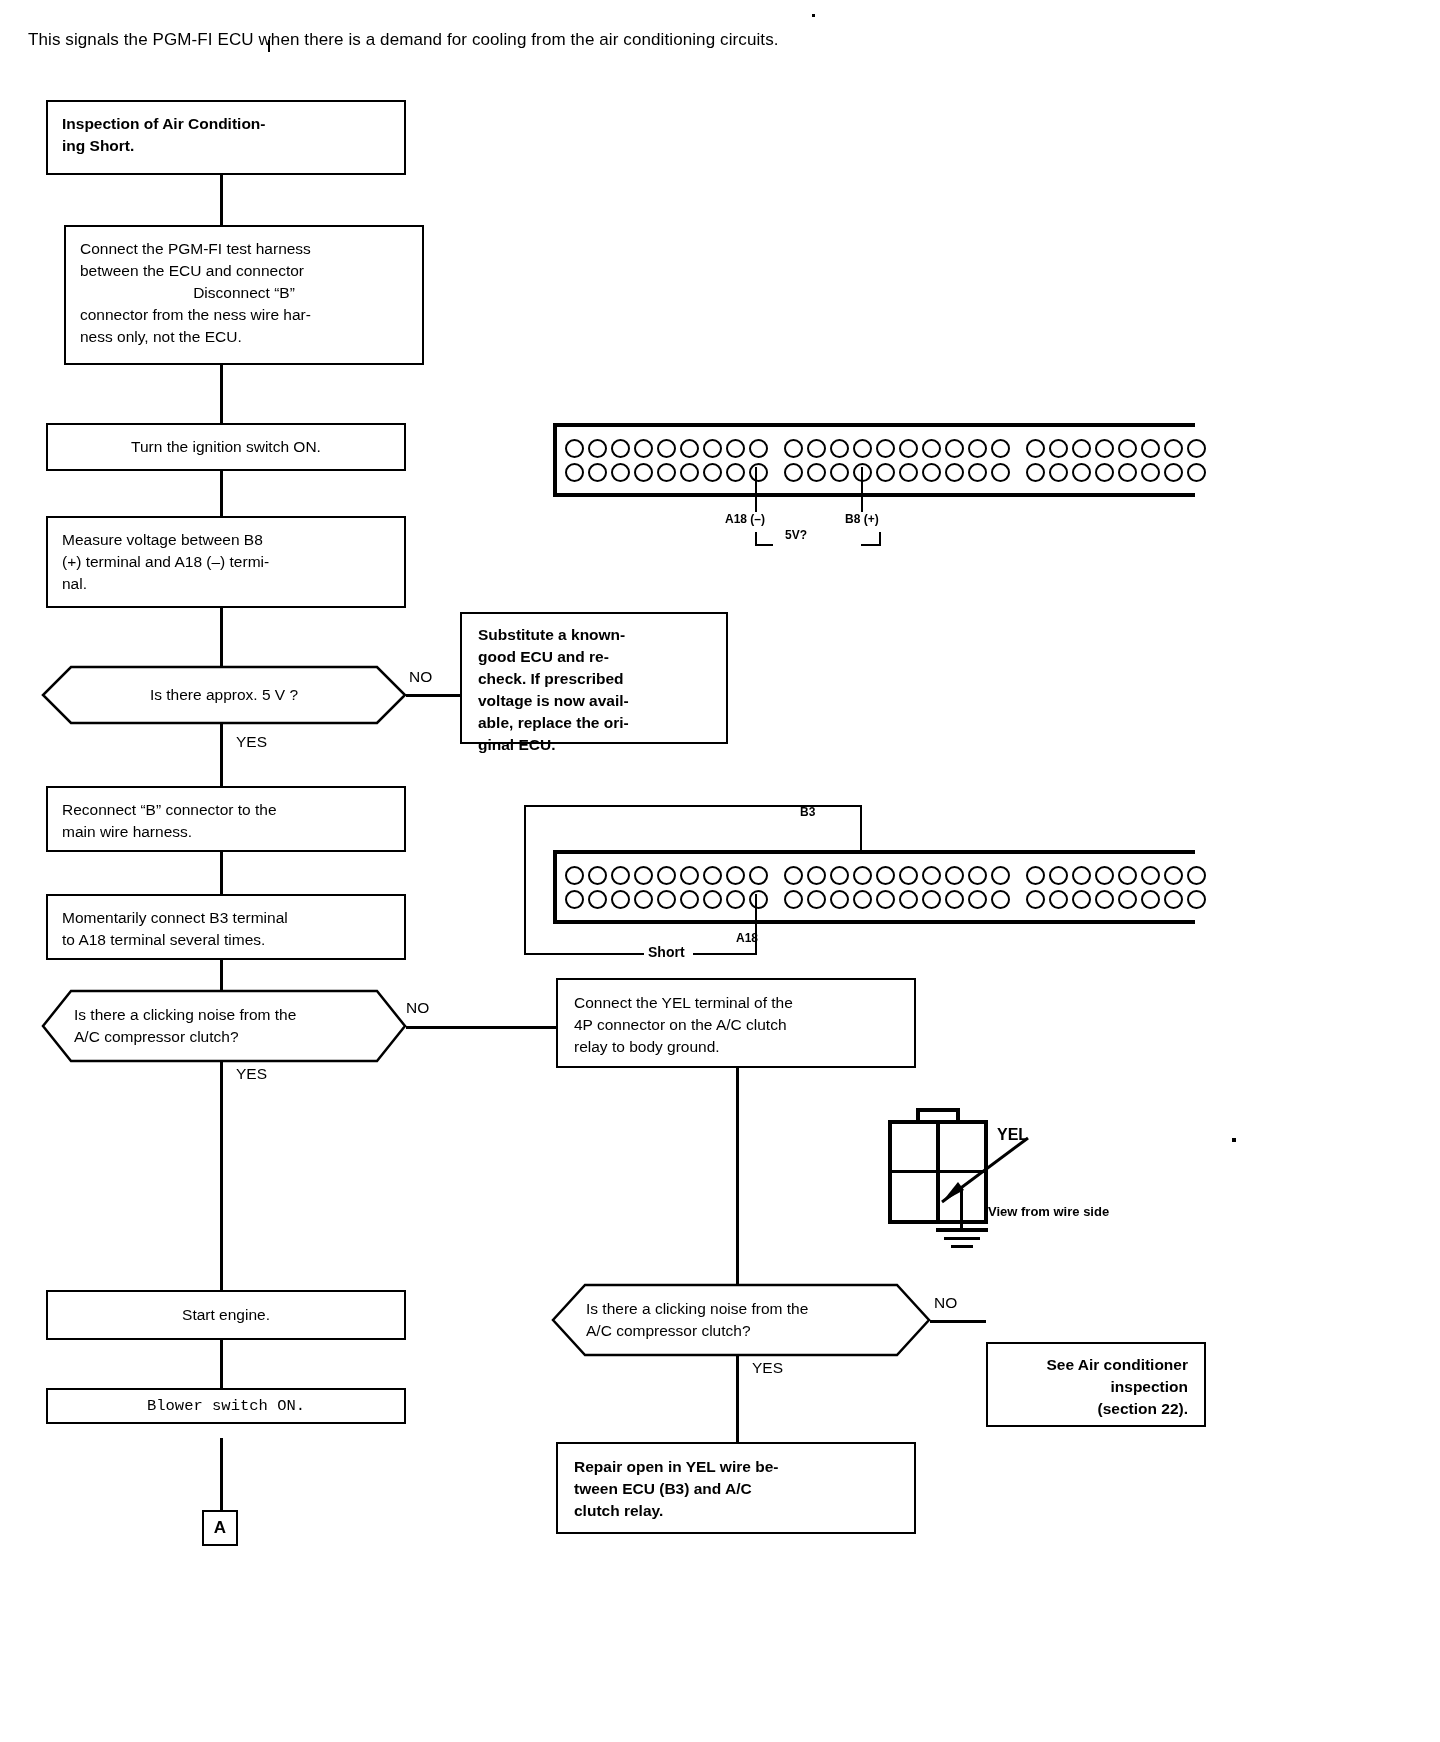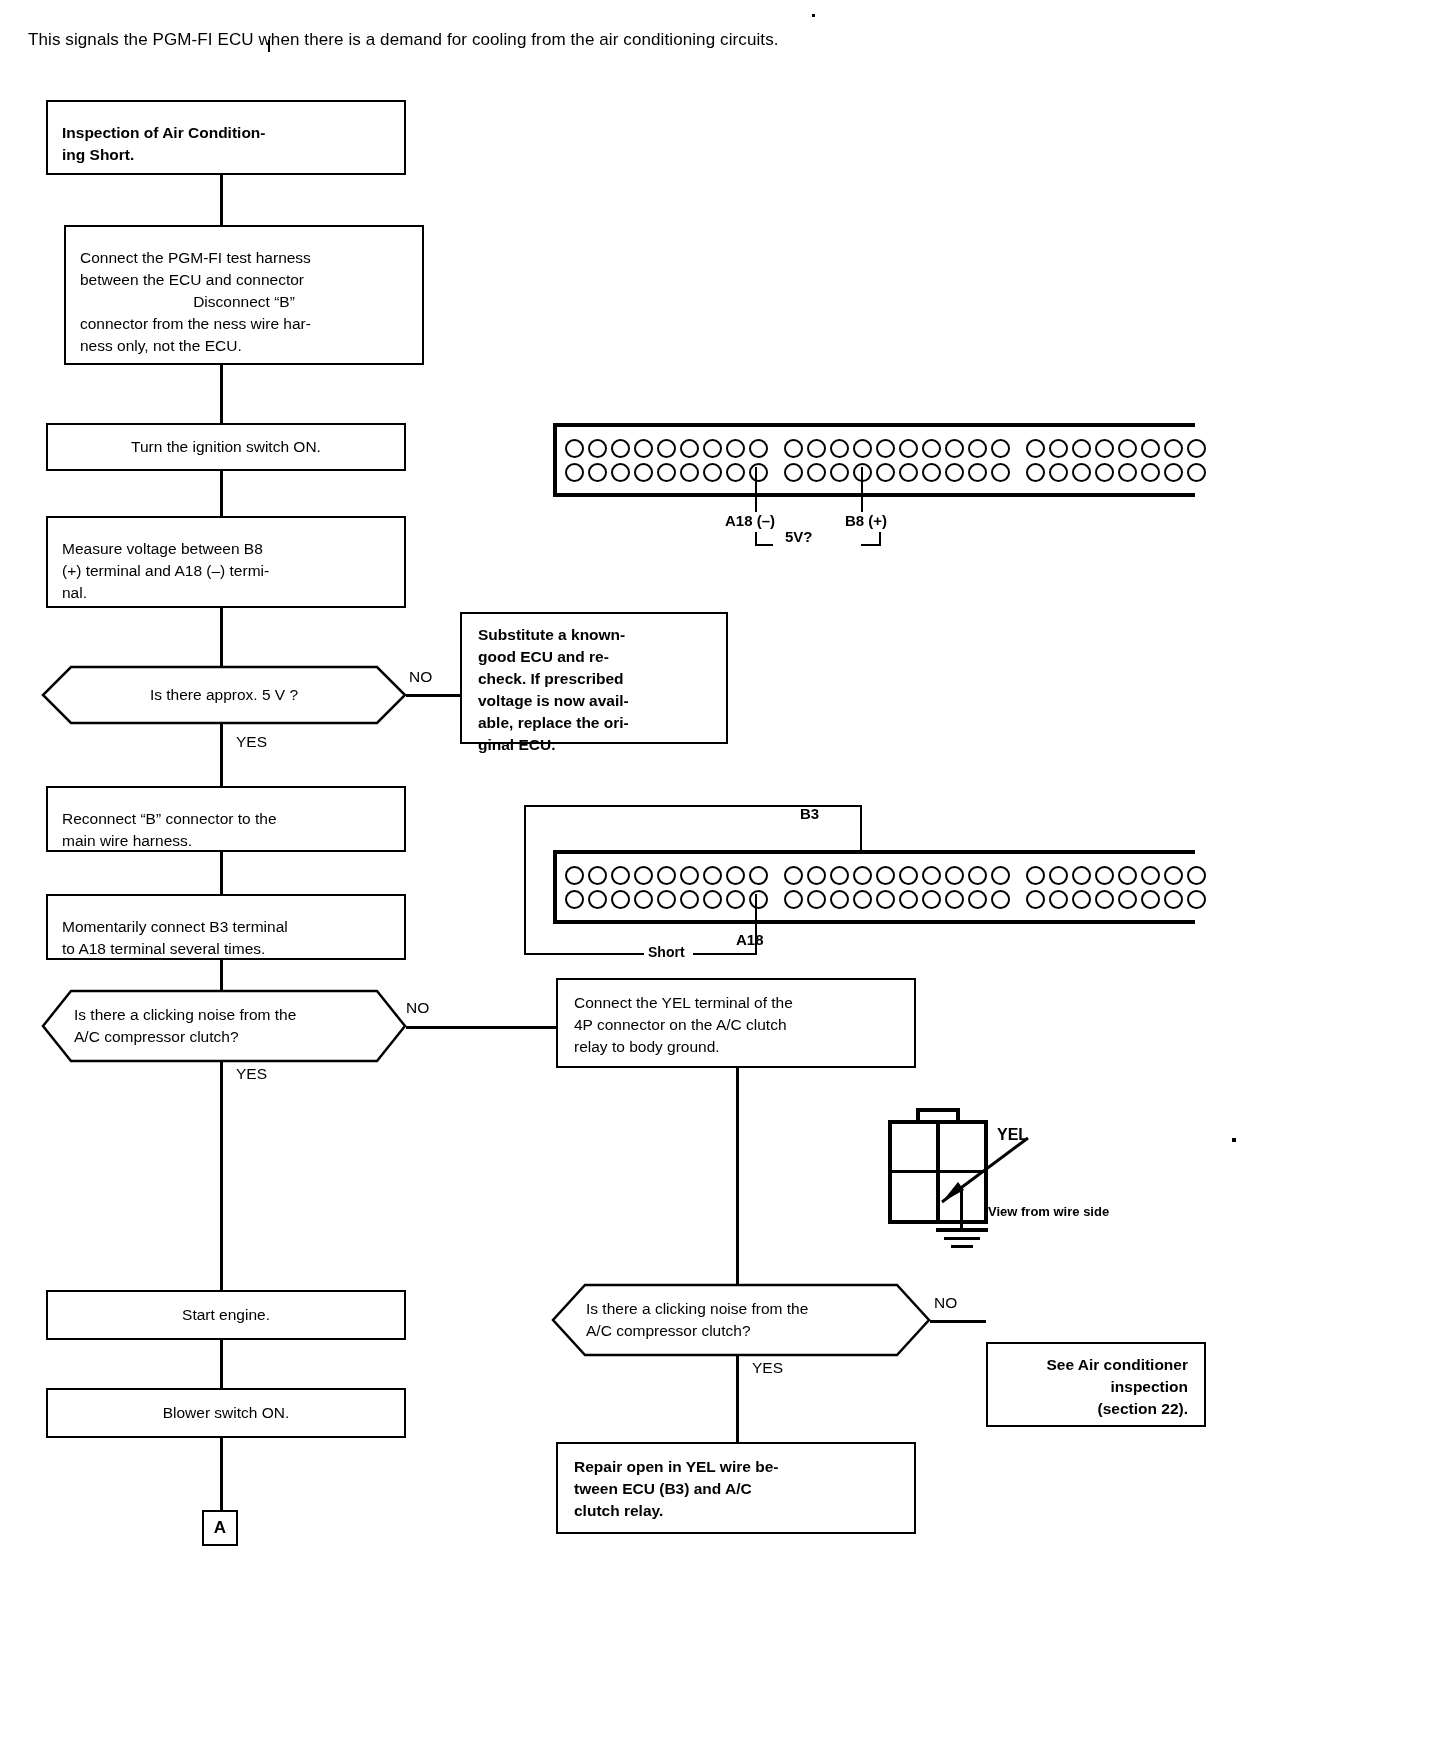--- a/index.html
+++ b/index.html
@@ -17,21 +17,21 @@
   }
   .dot-mark{left:812px;top:14px;width:3px;height:3px;background:#000;}
   .dot-mark2{left:1232px;top:1138px;width:4px;height:4px;background:#000;}
   .tick-mark{left:268px;top:40px;width:2px;height:12px;background:#000;}
 
   
   .box{
     border:2.5px solid #000;background:#fff;box-sizing:border-box;
     font-size:15.5px;line-height:1.42;
   }
-  .box .pad{padding:20px 14px;}
+  .box .pad{padding:11px 14px;}
   .box.bold{font-weight:bold;}
   .box.center{display:flex;align-items:center;justify-content:center;text-align:center;}
   .jt{text-align:justify;text-align-last:left;}
   .ctr-line{text-align:center;}
 
   
   .hex{
     position:absolute;box-sizing:border-box;
   }
   .hex svg{position:absolute;left:0;top:0;overflow:visible;}
@@ -41,21 +41,21 @@
     font-size:15.5px;line-height:1.45;
   }
 
   
   .vline{background:#000;width:2.5px;}
   .hline{background:#000;height:2.5px;}
   .thin-v{background:#000;width:2px;}
   .thin-h{background:#000;height:2px;}
 
   .lbl{font-size:15.5px;}
-  .lbl-b{font-size:15px;font-weight:bold;}
+  .lbl-b{font-size:12px;font-weight:bold;}
 
   
   .ecu{position:absolute;border:4px solid #000;background:#000;box-sizing:border-box;display:flex;}
   .ecu .blk{background:#fff;display:flex;flex-direction:column;justify-content:center;padding:5px 6px;}
   .ecu .sep{width:12px;background:#000;}
   .ecu .row{display:flex;}
   .pin{
     width:19px;height:19px;border:2.5px solid #000;border-radius:50%;
     box-sizing:border-box;margin:2.5px 2px;background:#fff;
   }
@@ -175,21 +175,21 @@
 <div class="abs hline" style="left:406px;top:1026px;width:150px;"></div>
 <div class="abs lbl" style="left:406px;top:999px;">NO</div>
 <div class="abs vline" style="left:220px;top:1062px;height:228px;"></div>
 <div class="abs lbl" style="left:236px;top:1065px;">YES</div>
 
 <div class="abs box center" style="left:46px;top:1290px;width:360px;height:50px;">
   <span>Start engine.</span>
 </div>
 <div class="abs vline" style="left:220px;top:1340px;height:48px;"></div>
 
-<div class="abs box center" style="left:46px;top:1388px;width:360px;height:50px;">
+<div class="abs box center" style="left:46px;top:1388px;width:360px;height:36px;font-family:Liberation Mono, monospace;">
   <span>Blower switch ON.</span>
 </div>
 <div class="abs vline" style="left:220px;top:1438px;height:72px;"></div>
 
 <div class="abs term" style="left:202px;top:1510px;width:36px;height:36px;">
   <span>A</span>
 </div>
 
 <div class="ecu" style="left:553px;top:423px;width:642px;height:74px;">
   <div class="blk">

